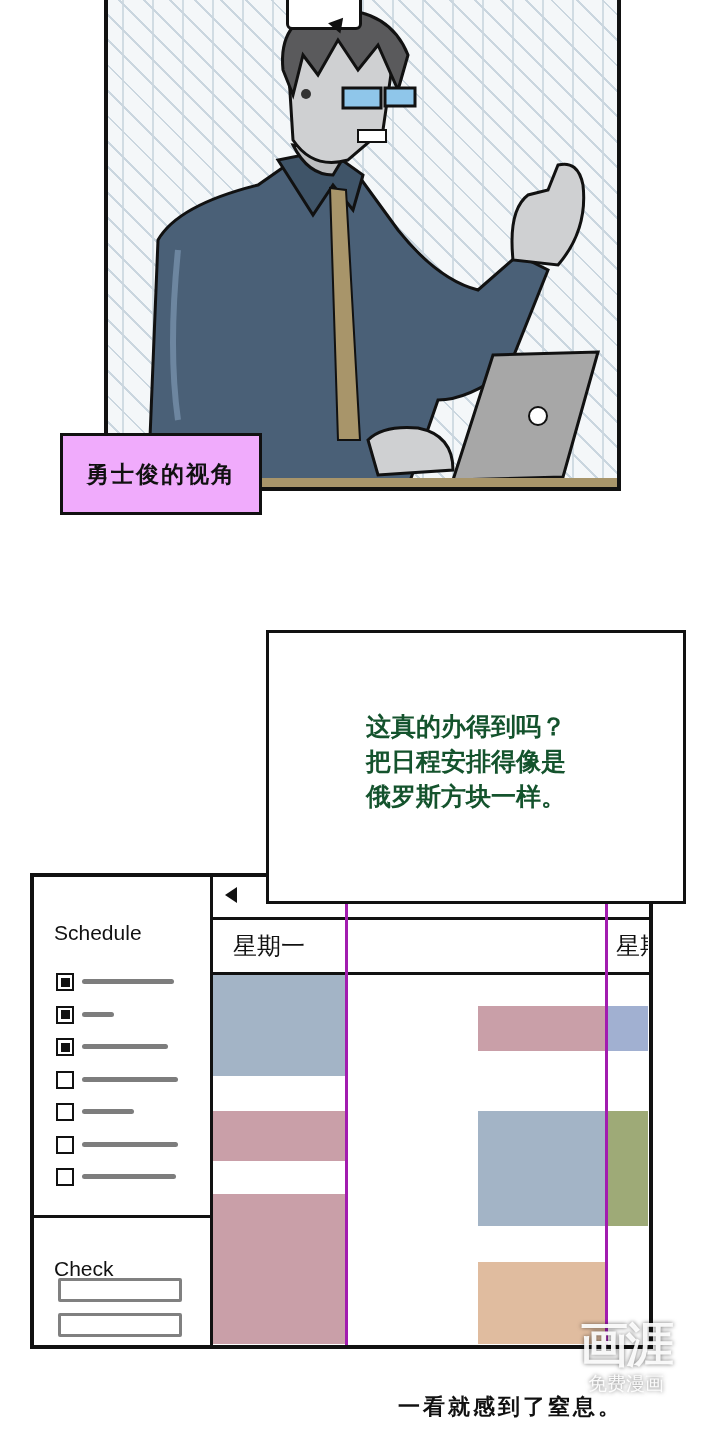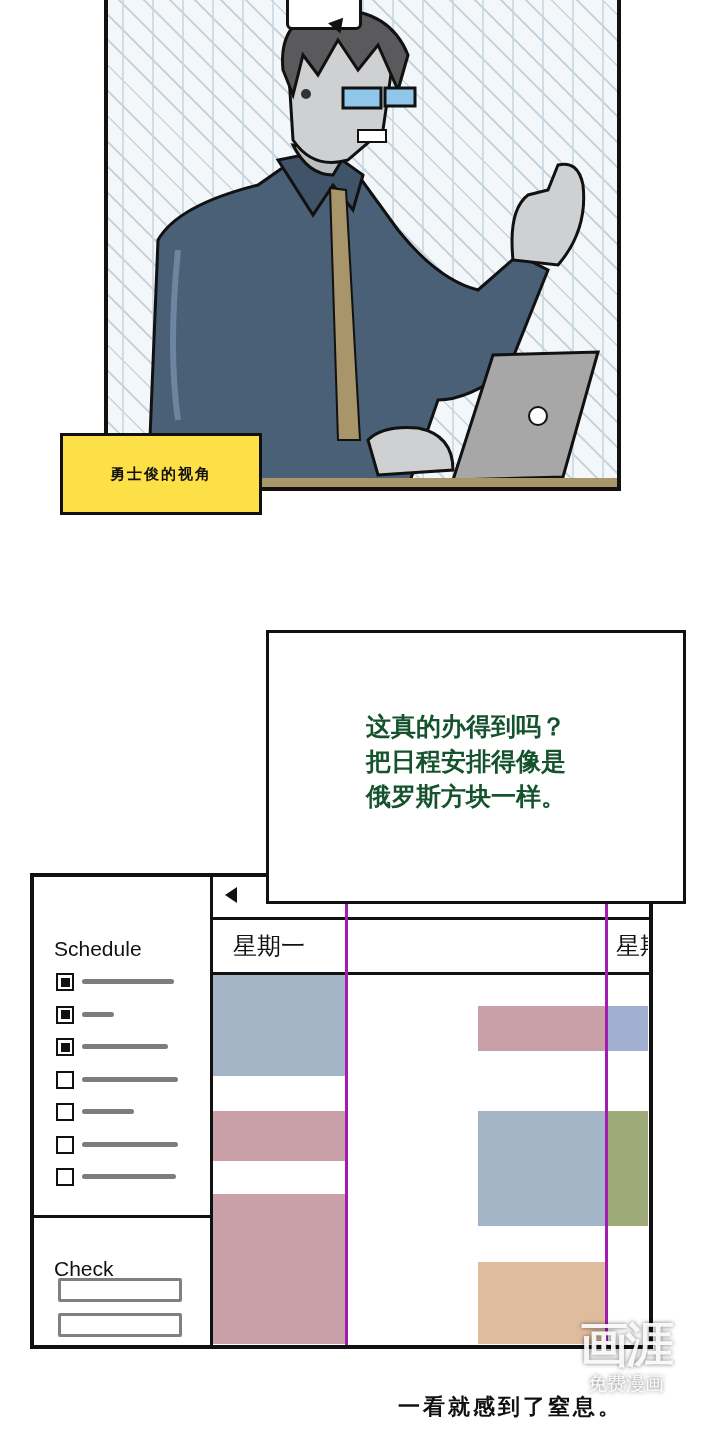--- a/index.html
+++ b/index.html
@@ -11,22 +11,22 @@
   #panel1 { left:104px; top:-4px; width:509px; height:487px; border:4px solid #111; background:#f4f7f9; overflow:hidden; }
   .circuit { position:absolute; inset:0;
     background-image:
       repeating-linear-gradient(45deg, transparent 0 9px, #a9bccb 9px 11px, transparent 11px 18px),
       repeating-linear-gradient(90deg, transparent 0 14px, #b6c6d2 14px 16px, transparent 16px 30px);
     opacity:.55; }
   .char { position:absolute; }
   #bubble { left:178px; top:-6px; width:70px; height:30px; background:#fff; border:3px solid #111; border-radius:0 0 6px 6px; }
   #bubble-tail { left:222px; top:20px; width:0; height:0; border-left:8px solid transparent; border-right:8px solid transparent; border-top:14px solid #111; transform:rotate(-20deg); }
 
-  #caption1 { left:60px; top:433px; width:196px; height:76px; background:#fde047; border:3px solid #111;
-              display:flex; align-items:center; justify-content:center; font-size:15px; font-weight:bold; letter-spacing:2px; color:#111; }
+  #caption1 { left:60px; top:433px; width:196px; height:76px; background:#f0abfc; border:3px solid #111;
+              display:flex; align-items:center; justify-content:center; font-size:23px; font-weight:bold; letter-spacing:2px; color:#111; }
 
   
   #narration { left:266px; top:630px; width:414px; height:268px; background:#fff; border:3px solid #111; z-index:5;
                display:flex; align-items:center; justify-content:center; }
   #narration-text { font-size:25px; line-height:35px; color:#14532d; font-weight:bold; white-space:pre-line; margin-left:-20px; margin-top:-12px; }
 
   
   #sched { left:30px; top:873px; width:615px; height:468px; border:4px solid #111; background:#fff; }
   #sidebar { position:absolute; left:0; top:0; width:176px; height:100%; border-right:3px solid #111; }
   #sidebar-top { position:absolute; left:0; top:0; width:100%; height:338px; border-bottom:3px solid #111; }
@@ -92,21 +92,21 @@
 
 <div id="narration" class="abs">
   <div id="narration-text">这真的办得到吗？
 把日程安排得像是
 俄罗斯方块一样。</div>
 </div>
 
 <div id="sched" class="abs">
   <div id="sidebar">
     <div id="sidebar-top">
-      <div class="side-title" style="top:60px">Schedule</div>
+      <div class="side-title" style="top:44px">Schedule</div>
       <div id="task-list">
           <div class="cb on" style="top: 96px;"></div>
           <div class="dash" style="top: 102px; left: 48px; width: 92px;"></div>
           <div class="cb on" style="top: 128.5px;"></div>
           <div class="dash" style="top: 134.5px; left: 48px; width: 32px;"></div>
           <div class="cb on" style="top: 161px;"></div>
           <div class="dash" style="top: 167px; left: 48px; width: 86px;"></div>
           <div class="cb" style="top: 193.5px;"></div>
           <div class="dash" style="top: 199.5px; left: 48px; width: 96px;"></div>
           <div class="cb" style="top: 226px;"></div>

